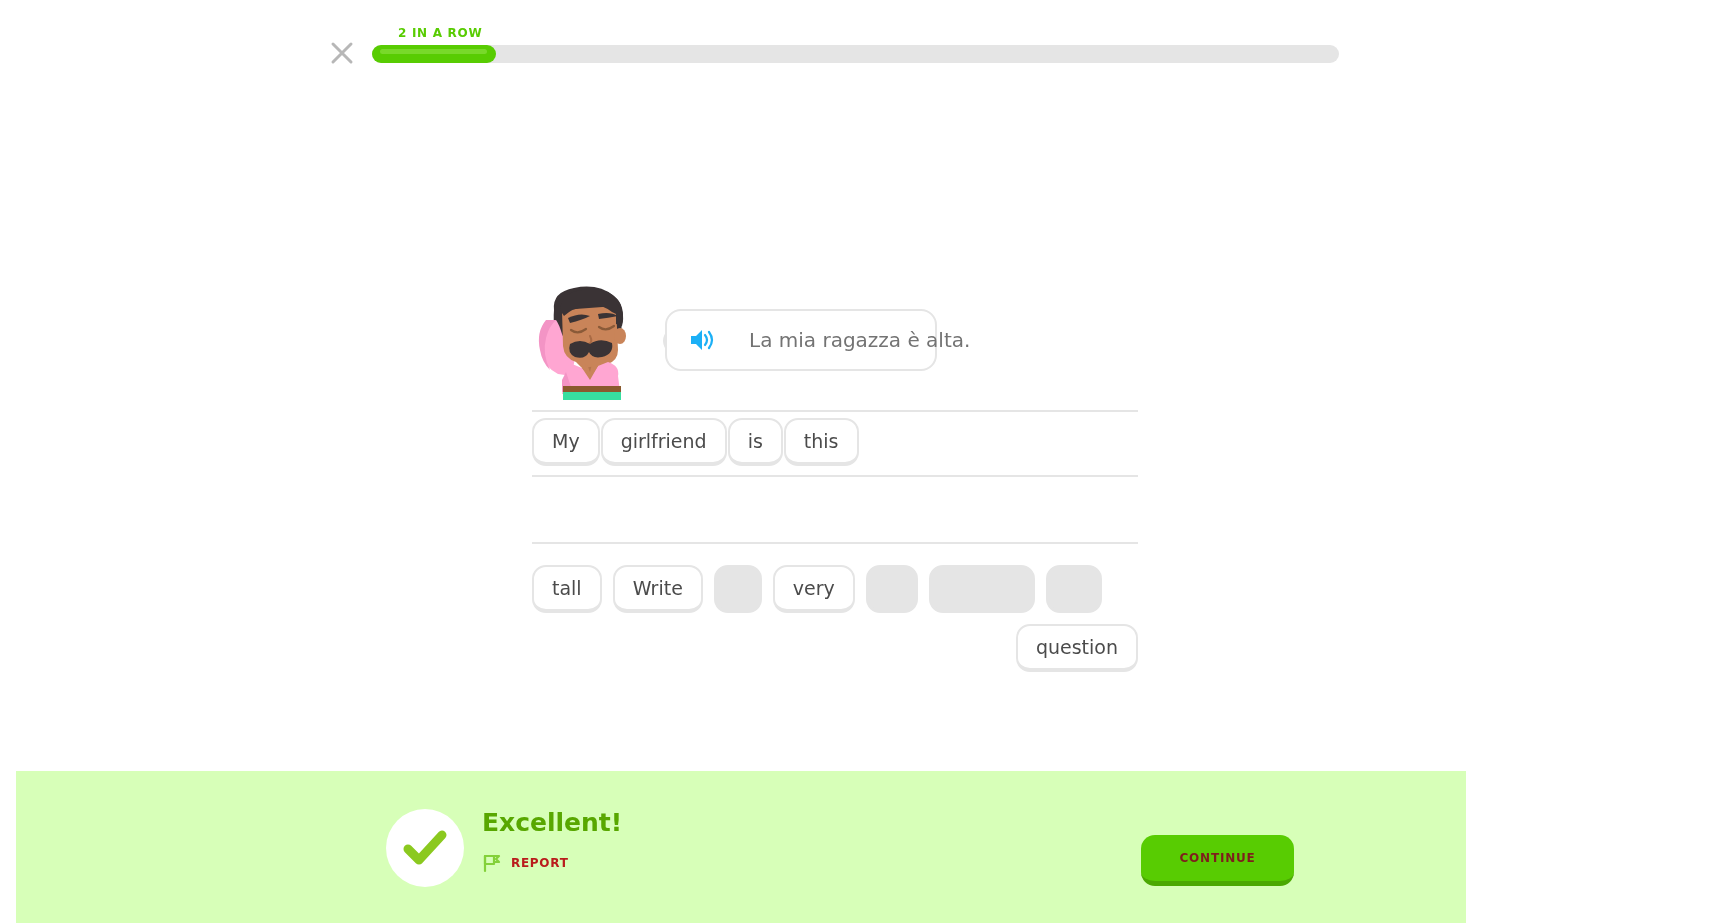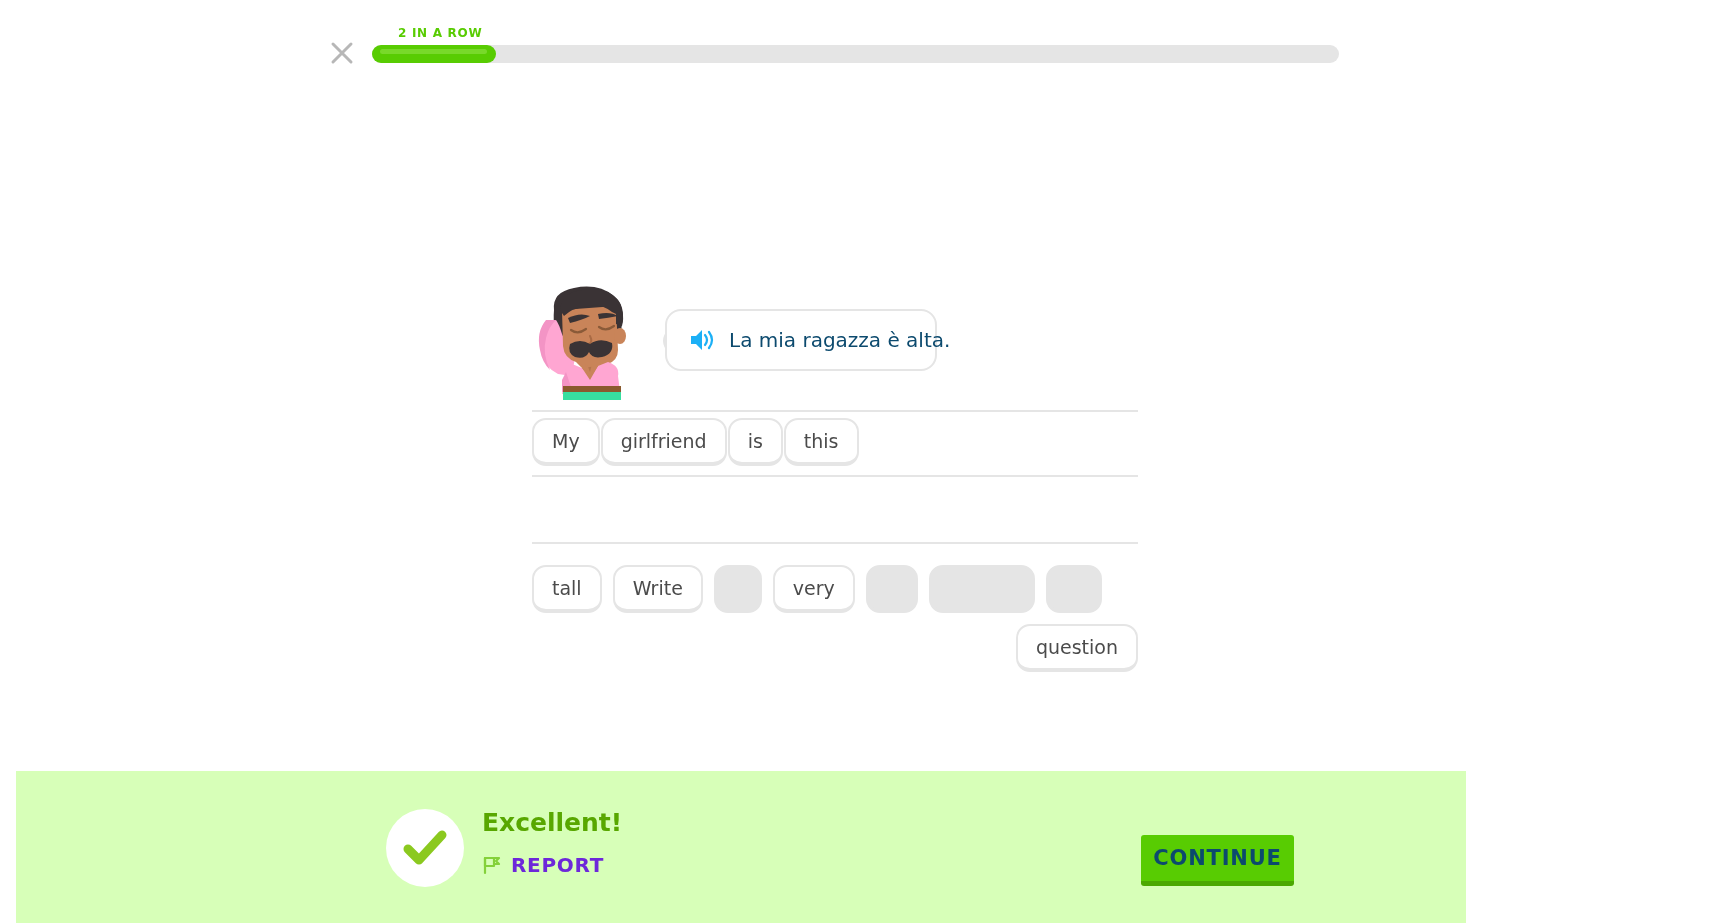--- a/index.html
+++ b/index.html
@@ -143,23 +143,24 @@
     width: 26px;
     height: 24px;
     flex: 0 0 auto;
     margin-right: 14px;
     cursor: pointer;
   }
   .speaker-icon svg { display: block; }
 
   .bubble-text {
     font-size: 20px;
-    color: #0c4a6e;
+    color: #737373;
     font-family: "DejaVu Sans", sans-serif;
     white-space: nowrap;
+    margin-left: 20px;
   }
 
   
   .answer-area {
     position: absolute;
     left: 532px;
     top: 330px;
     width: 606px;
   }
 
@@ -262,39 +263,39 @@
     align-items: center;
     gap: 9px;
     cursor: pointer;
     background: none;
     border: none;
     padding: 0;
   }
   .report-icon { width: 20px; height: 20px; }
   .report-icon svg { display: block; }
   .report-label {
-    font-size: 20px;
+    font-size: 12px;
     font-weight: bold;
     letter-spacing: 0.7px;
-    color: #6d28d9;
+    color: #b91c1c;
     font-family: "DejaVu Sans", sans-serif;
   }
 
   .continue-btn {
     position: absolute;
     left: 1141px;
     top: 835px;
     width: 153px;
     height: 51px;
     background: #58cc02;
     border: none;
     border-bottom: 5px solid #4ba802;
-    border-radius: 3px;
-    color: #0c4a6e;
-    font-size: 21px;
+    border-radius: 14px;
+    color: #7f1d1d;
+    font-size: 12px;
     font-weight: bold;
     letter-spacing: 0.8px;
     font-family: "DejaVu Sans", sans-serif;
     cursor: pointer;
   }
 </style>
 </head>
 <body>
 
 <div class="topbar">

